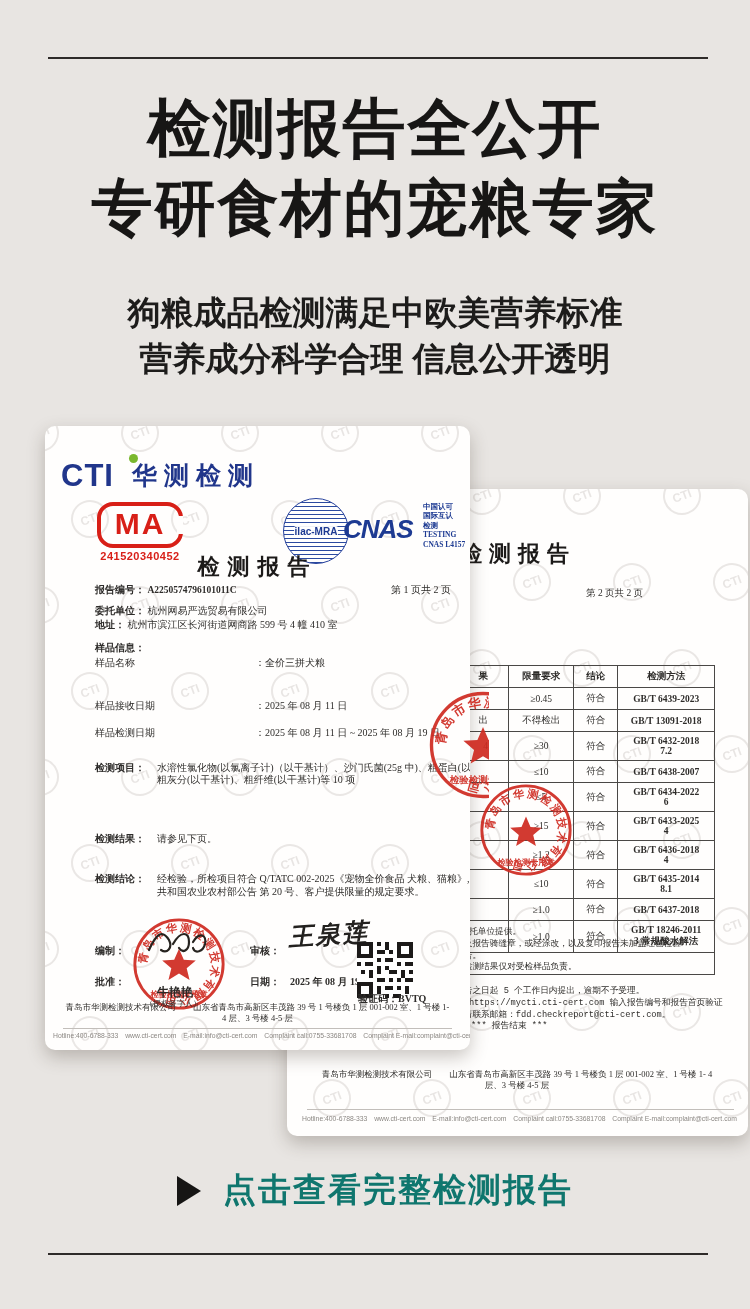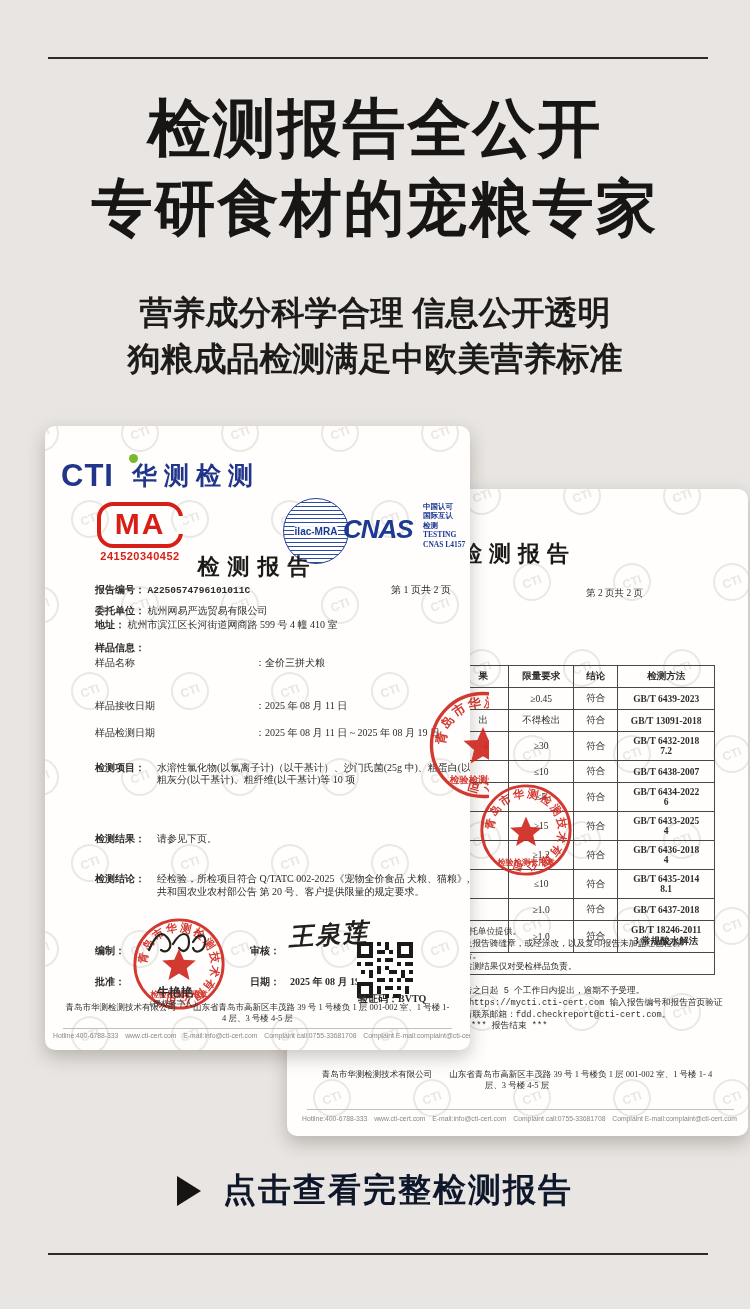--- a/index.html
+++ b/index.html
@@ -66,36 +66,36 @@
   .c2-notes{position:absolute;left:168px;top:438px;width:250px;font-size:8.7px;line-height:11.8px;white-space:nowrap;font-family:Liberation Mono, monospace;}
   .c2-notes div:first-child{padding-left:14px;}
   .c2-footer-addr{position:absolute;left:30px;top:580px;width:400px;text-align:center;font-size:8.5px;line-height:1.35;}
   .c2-frule{position:absolute;left:20px;right:14px;top:620px;border-top:1px solid #c2beba;}
   .c2-contact{position:absolute;left:6px;right:2px;top:625px;text-align:center;font-size:6.8px;color:#8b8783;font-family:"Liberation Sans",sans-serif;white-space:nowrap;}
   
   .riding-clip{position:absolute;left:427px;top:686px;width:62px;height:118px;overflow:hidden;z-index:20;opacity:.92;}
   
   .cta{position:absolute;top:1168px;left:0;width:750px;display:flex;align-items:center;justify-content:center;gap:22px;cursor:pointer;}
   .tri{width:0;height:0;border-left:24px solid #161514;border-top:15px solid transparent;border-bottom:15px solid transparent;}
-  .cta-text{font-size:33px;font-weight:800;color:#0f172a;letter-spacing:2px;}
+  .cta-text{font-size:33px;font-weight:800;color:#0f766e;letter-spacing:2px;}
 </style>
 </head>
 <body>
 
 <div class="page">
 
   <div class="rule rule-top"></div>
 
   <h1 class="big-title" style="margin:0;">
     <span class="t1">检测报告全公开</span>
     <span class="t2">专研食材的宠粮专家</span>
   </h1>
   <div class="subtitle">
+    <div>狗粮成品检测满足中欧美营养标准</div>
     <div>营养成分科学合理 信息公开透明</div>
-    <div>狗粮成品检测满足中欧美营养标准</div>
   </div>
 
   <div class="cert cert2">
     <div class="wm-layer">
         <div class="wm" style="left: -24px; top: -12px;">CTI</div>
         <div class="wm" style="left: 76px; top: -12px;">CTI</div>
         <div class="wm" style="left: 176px; top: -12px;">CTI</div>
         <div class="wm" style="left: 276px; top: -12px;">CTI</div>
         <div class="wm" style="left: 376px; top: -12px;">CTI</div>
         <div class="wm" style="left: 26px; top: 74px;">CTI</div>
@@ -321,21 +321,21 @@
       <div>国际互认</div>
       <div>检测</div>
       <div>TESTING</div>
       <div>CNAS L4157</div>
     </div>
 
     <div class="c1-title">检测报告</div>
 
     <div class="meta" style="top:158px;">
       <span class="lbl">报告编号：</span>
-      <span style="font-family:Liberation Mono, monospace;font-size:9.5px;font-weight:bold;">A2250574796101011C</span>
+      <span style="font-family:Liberation Serif, serif;font-size:9.5px;font-weight:bold;">A2250574796101011C</span>
       <span class="pageinfo">第 1 页共 2 页</span>
     </div>
     <div class="meta" style="top:179px;">
       <span class="lbl">委托单位：</span>
       <span>杭州网易严选贸易有限公司</span>
     </div>
     <div class="meta" style="top:193px;">
       <span class="lbl">地址：</span>
       <span>杭州市滨江区长河街道网商路 599 号 4 幢 410 室</span>
     </div>

